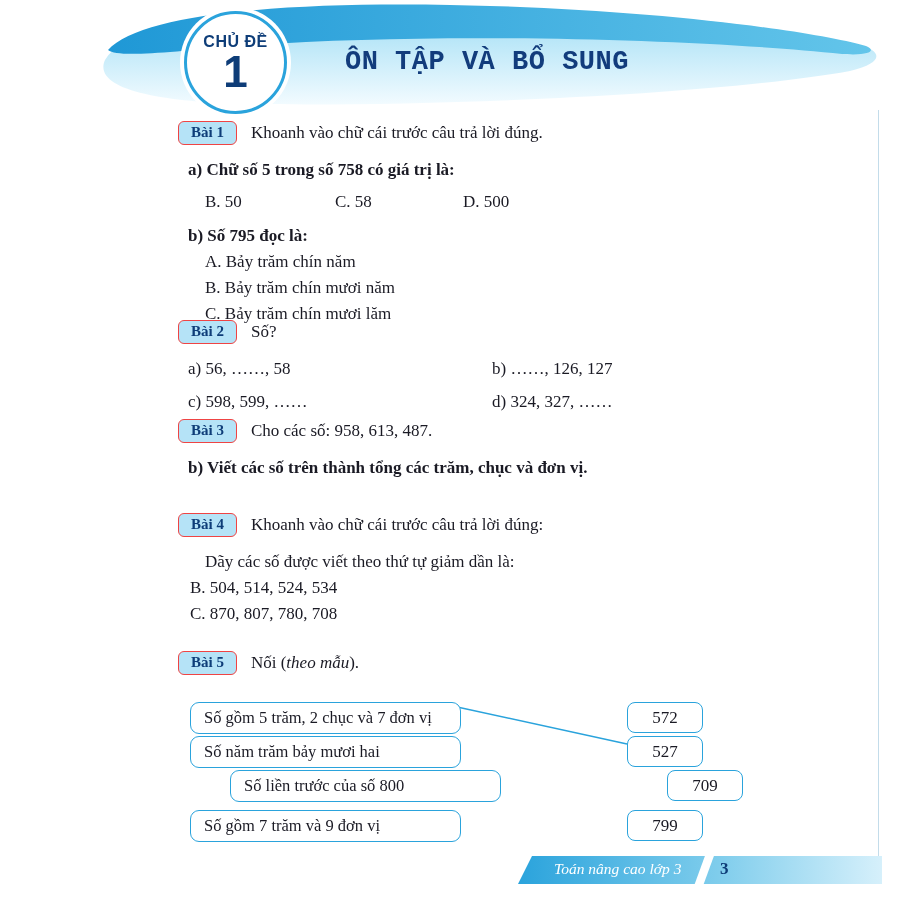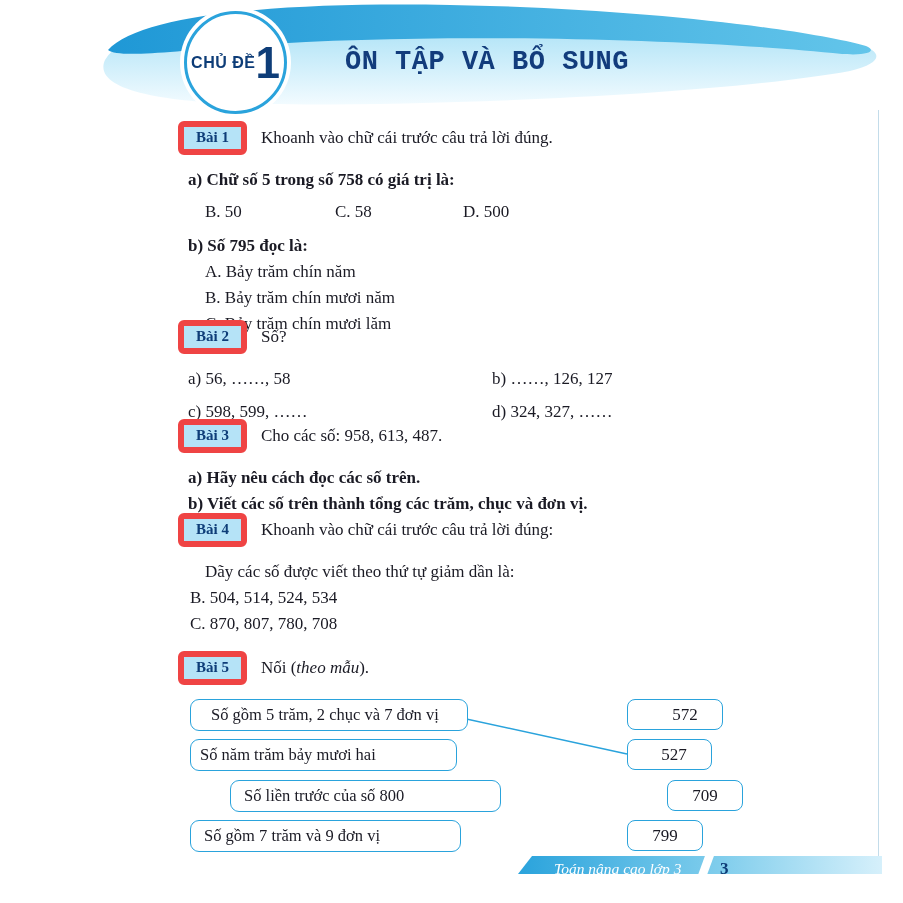--- a/index.html
+++ b/index.html
@@ -4,59 +4,59 @@
 <style>
   html,body{margin:0;padding:0;background:#ffffff;}
   .page{position:relative;width:903px;height:903px;background:#ffffff;overflow:hidden;
         font-family:"Liberation Serif",serif;color:#1a1a24;}
 
   
   .header{position:absolute;top:0;left:0;width:903px;height:130px;}
   .swoosh{position:absolute;top:0;left:0;}
   .topic-circle{position:absolute;left:184px;top:11px;width:97px;height:97px;border-radius:50%;
         background:#ffffff;border:3px solid #2aa3dc;box-shadow:0 0 0 4px #ffffff;
-        display:flex;flex-direction:row;align-items:center;justify-content:center;z-index:3;}
+        display:flex;flex-direction:column;align-items:center;justify-content:center;z-index:3;}
   .topic-label{font-family:"Liberation Sans",sans-serif;font-weight:bold;font-size:16px;
         color:#0e3d78;letter-spacing:.5px;}
   .topic-number{font-family:"Liberation Sans",sans-serif;font-weight:bold;font-size:44px;
         color:#0e3d78;line-height:42px;}
   .chapter-title{position:absolute;left:345px;top:47px;z-index:3;
         font-family:Liberation Mono, monospace;font-weight:bold;font-size:27px;
         color:#123c7c;letter-spacing:.5px;}
 
   
   .sec{position:absolute;left:178px;right:22px;font-size:17px;}
   .badge-row{display:flex;align-items:center;gap:14px;margin-bottom:12px;}
-  .badge{display:inline-block;background:#b5e3f7;border:6px solid #ef4444;border-radius:6px;
+  .badge{display:inline-block;background:#b5e3f7;border:1px solid #ef4444;border-radius:6px;
         color:#0e3d78;font-weight:bold;font-size:15px;padding:1px 12px 2px;line-height:19px;}
   .intro{font-size:17px;}
   .line{line-height:26px;}
   .ind10{margin-left:10px;font-weight:bold;}
   .ind12{margin-left:12px;}
   .ind27{margin-left:27px;}
   .opt-grid{display:grid;grid-template-columns:130px 128px 132px auto;
         margin:6px 0 8px 27px;line-height:26px;}
   .two-col{display:grid;grid-template-columns:304px auto;row-gap:7px;margin-left:10px;
         line-height:26px;margin-top:2px;}
   .it{font-style:italic;}
 
   
   .match{position:relative;height:172px;margin-top:14px;}
   .lbox{position:absolute;left:12px;width:256px;height:30px;border:1.5px solid #2aa3dc;
         border-radius:9px;background:#fff;display:flex;align-items:center;
         padding-left:13px;font-size:16.5px;}
   .rbox{position:absolute;left:449px;width:74px;height:29px;border:1.5px solid #2aa3dc;
         border-radius:8px;background:#fff;display:flex;align-items:center;justify-content:center;
         font-size:17px;}
-  .t0{top:0;padding-left:20px;}.t1{top:40px;padding-left:9px;}.t2{top:81px;margin-left:40px;}.t3{top:121px;}
+  .t0{top:13px;}.t1{top:47px;}.t2{top:81px;margin-left:40px;}.t3{top:121px;}
   .connector{position:absolute;top:0;left:0;pointer-events:none;}
 
   
   .footer{position:absolute;left:0;top:856px;width:903px;height:28px;}
-  .fbar{position:absolute;left:518px;top:0;width:364px;height:18px;
+  .fbar{position:absolute;left:518px;top:0;width:364px;height:28px;
         background:linear-gradient(90deg,#2aa3dc 0%,#7fcdec 55%,#d6f0fb 100%);
         clip-path:polygon(14px 0,100% 0,100% 100%,0 100%);}
   .ftext{position:absolute;left:36px;top:0;line-height:26px;color:#ffffff;font-style:italic;
         font-size:15.5px;font-family:"Liberation Serif",serif;}
   .fslash{position:absolute;left:700px;top:-2px;width:9px;height:31px;background:#ffffff;
         transform:skewX(-20deg);}
   .fpage{position:absolute;left:720px;top:0;line-height:26px;font-weight:bold;font-size:17px;
         color:#0e3d78;font-family:"Liberation Serif",serif;}
 
   .edge-line{position:absolute;left:878px;top:110px;width:1px;height:746px;background:#c3dcea;}
@@ -116,21 +116,20 @@
       <span>c) 598, 599, ……</span>
       <span>d) 324, 327, ……</span>
     </div>
   </section>
 
   <section class="sec" style="top:419px">
     <div class="badge-row">
       <span class="badge">Bài 3</span>
       <span class="intro">Cho các số: 958, 613, 487.</span>
     </div>
-    <div class="line ind10">a)  Hãy nêu cách đọc các số trên.</div>
     <div class="line ind10">b)  Viết các số trên thành tổng các trăm, chục và đơn vị.</div>
   </section>
 
   <section class="sec" style="top:513px">
     <div class="badge-row">
       <span class="badge">Bài 4</span>
       <span class="intro">Khoanh vào chữ cái trước câu trả lời đúng:</span>
     </div>
     <div class="line ind27">Dãy các số được viết theo thứ tự giảm dần là:</div>
     <div class="line ind12">B. 504, 514, 524, 534</div>

